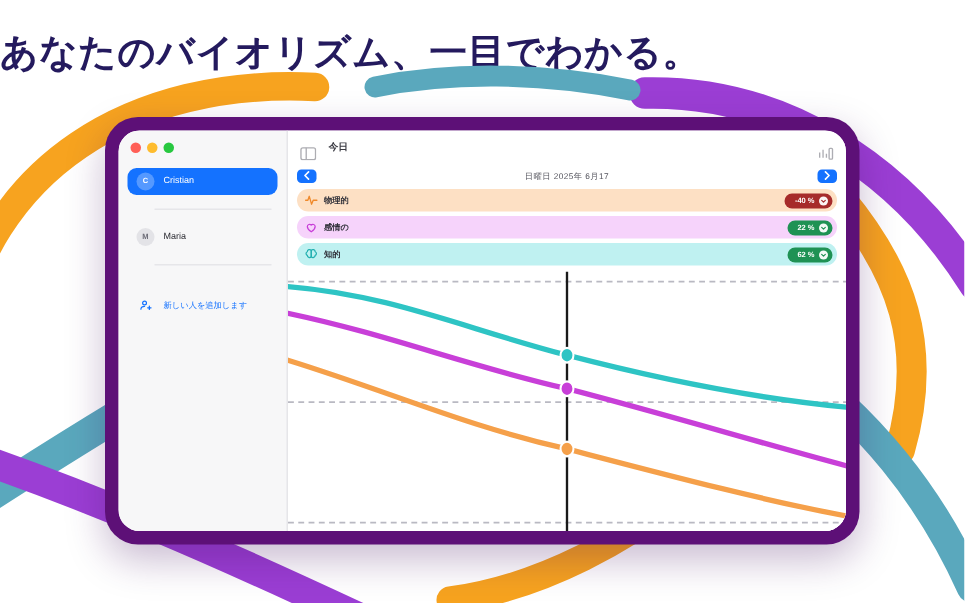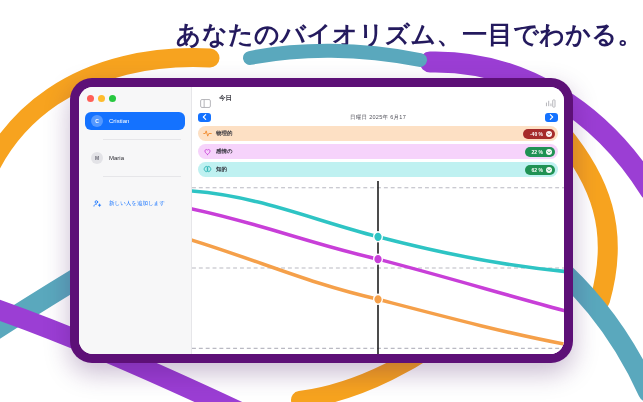--- a/index.html
+++ b/index.html
@@ -5,21 +5,21 @@
   html,body{margin:0;padding:0;}
   body{
     width:643px;height:402px;overflow:hidden;position:relative;
     background:#ffffff;
     font-family:"Liberation Sans","DejaVu Sans",sans-serif;
   }
   .stage{position:absolute;inset:0;overflow:hidden;}
 
   
   .headline{
-    position:absolute;left:0;top:18px;width:643px;text-align:right;
+    position:absolute;left:0;top:18px;width:643px;text-align:left;
     font-size:25px;font-weight:700;color:#241a5e;letter-spacing:.5px;
     white-space:nowrap;
   }
 
   
   .ribbons{position:absolute;inset:0;z-index:0;}
 
   
   .window{
     position:absolute;left:70px;top:78px;width:503px;height:285px;

